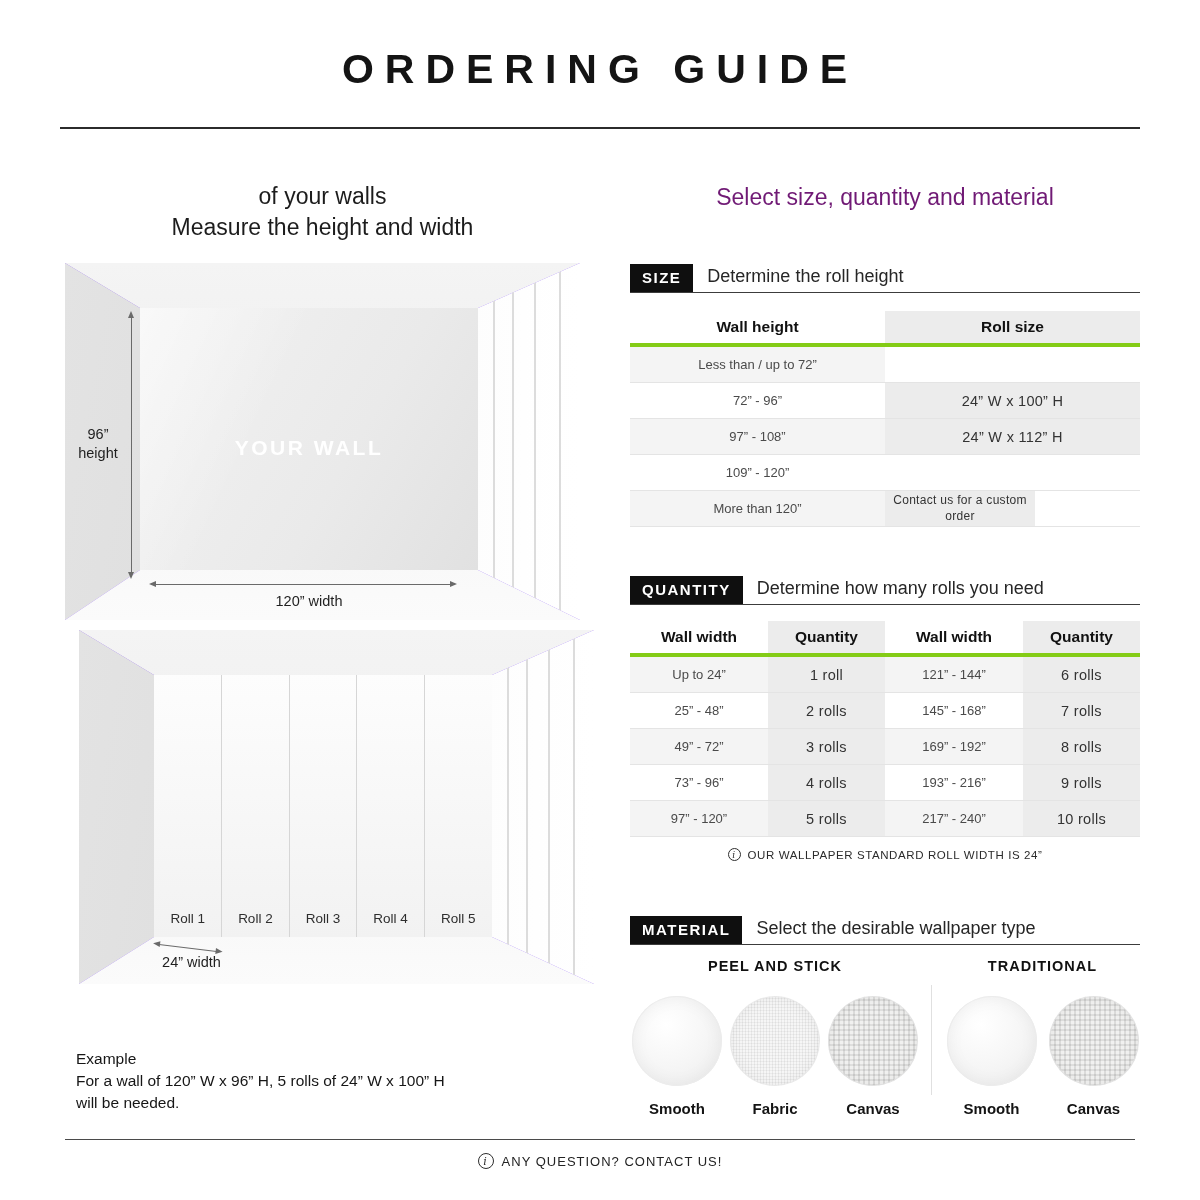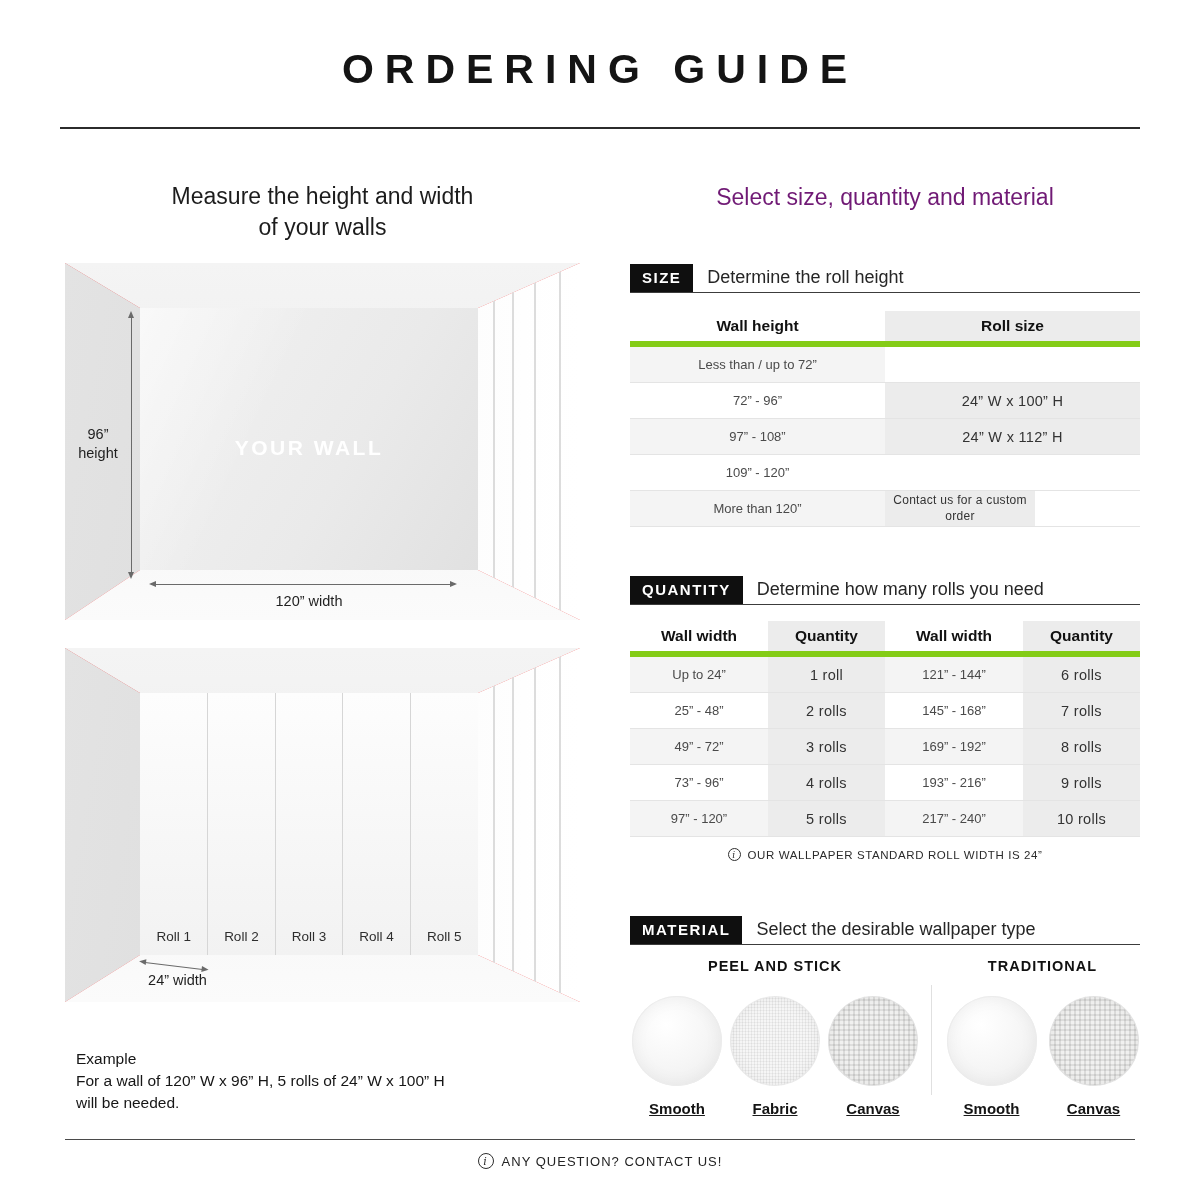--- a/index.html
+++ b/index.html
@@ -9,23 +9,23 @@
 
   
   .main-title { position:absolute; top:46px; left:0; width:100%; text-align:center;
     font-size:41px; font-weight:600; letter-spacing:11px; color:#141414; }
   .top-rule { position:absolute; top:127px; left:60px; width:1080px; border-top:2px solid #2b2b2b; }
 
   
   .left-heading { position:absolute; top:181px; left:65px; width:515px; text-align:center;
     font-size:23px; line-height:31px; font-weight:500; color:#1c1c1c; }
 
-  .room { position:absolute; left:65px; width:515px; overflow:hidden; background:#ef4444; }
+  .room { position:absolute; left:65px; width:515px; overflow:hidden; background:#8b5cf6; }
   #room1 { top:263px; height:357px; }
-  #room2 { top:648px; height:354px; }
+  #room2 { top:630px; height:354px;margin-left:14px; }
   .layer { position:absolute; inset:0; }
   .ceiling { clip-path:polygon(0 0, 100% 0, 413px 45px, 75px 45px);
     background:linear-gradient(180deg,#f4f4f4,#e9e9e9); }
   .wall-left { clip-path:polygon(0 0, 75px 45px, 75px 307px, 0 100%);
     background:linear-gradient(100deg,#e3e3e3,#d6d6d6); }
   .floor { clip-path:polygon(75px 307px, 413px 307px, 100% 100%, 0 100%);
     background:linear-gradient(180deg,#e7e7e7 0%,#f5f5f5 55%,#fbfbfb 100%); }
   .window-wall { clip-path:polygon(413px 45px, 100% 0, 100% 100%, 413px 307px);
     background:linear-gradient(90deg,#ececec,#fafafa 45%,#ffffff); }
   .mullion { position:absolute; top:0; bottom:0; width:2px; background:#dcdcdc; }
@@ -64,55 +64,55 @@
   .width-label-2 { position:absolute; left:55px; top:324px; width:115px; text-align:center;
     font-size:14.5px; color:#1f1f1f; }
 
   .example { position:absolute; left:76px; top:1048px; width:500px;
     font-size:15.5px; line-height:22px; color:#161616; }
 
   
   .right-heading { position:absolute; top:184px; left:630px; width:510px; text-align:center;
     font-size:23px; font-weight:500; color:#701a75; }
 
-  .section-header { position:absolute; left:630px; width:510px; display:flex; align-items:flex-end;
+  .section-header { position:absolute; left:630px; width:510px; display:flex; align-items:center;
     border-bottom:1px solid #3c3c3c; }
   .badge { background:#0f0f0f; color:#ffffff; font-weight:700; font-size:15px;
     letter-spacing:1.5px; padding:5px 12px 6px; }
   .section-title { margin-left:14px; font-size:18px; color:#262626; padding-bottom:4px; }
   #size-header { top:264px; }
   #quantity-header { top:576px; }
   #material-header { top:916px; }
 
   .tbl { position:absolute; left:630px; width:510px; }
   #size-table { top:311px; }
   #quantity-table { top:621px; }
   .t-row { display:flex; height:36px; border-bottom:1px solid #e4e4e4; }
-  .t-head { border-bottom:6px solid #84cc16; }
+  .t-head { border-bottom:4px solid #84cc16; }
   .cell { display:flex; align-items:center; justify-content:center; text-align:center; }
   .w255 { width:255px; }
   .qc1,.qc3 { width:138px; }
   .qc2,.qc4 { width:117px; }
   .th { font-weight:700; font-size:15.5px; color:#111111; }
   .gray { background:#ececec; }
   .alt { background:#f4f4f4; }
   .val-l { font-size:13px; color:#4a4a4a; }
   .val-r { font-size:14.5px; color:#333333; letter-spacing:0.3px; }
   .small-note { font-size:12px; line-height:1.3; max-width:150px; }
 
   .roll-note { position:absolute; left:630px; top:848px; width:510px; display:flex;
     align-items:center; justify-content:center; gap:7px; font-size:11.5px;
     letter-spacing:0.6px; font-weight:500; color:#2b2b2b; }
 
   .material-group { position:absolute; }
   #mg1 { left:630px; top:958px; width:290px; }
   #mg2 { left:945px; top:958px; width:195px; }
   .mg-title { text-align:center; font-weight:700; font-size:14.5px; letter-spacing:1px;
     color:#111111; margin-bottom:22px; }
-  .mg-options { display:flex; gap:8px; justify-content:center;text-decoration:underline; }
+  .mg-options { display:flex; gap:8px; justify-content:center; }
   #mg2 .mg-options { gap:12px; }
   .option { width:90px; display:flex; flex-direction:column; align-items:center; }
   .swatch { width:90px; height:90px; border-radius:50%; }
   .opt-label { margin-top:14px; font-weight:700; font-size:15px; color:#141414; }
   .smooth { background:radial-gradient(circle at 38% 32%, #ffffff 0%, #f6f6f6 50%, #ebebeb 100%);
     box-shadow:inset 0 0 0 1px #ececec, inset 0 0 18px rgba(0,0,0,0.05); }
   .fabric { background-color:#f6f6f6;
     background-image:repeating-linear-gradient(90deg, rgba(0,0,0,0.055) 0 1px, rgba(255,255,255,0) 1px 3px),
       repeating-linear-gradient(0deg, rgba(0,0,0,0.045) 0 1px, rgba(255,255,255,0) 1px 3px);
     box-shadow:inset 0 0 0 1px #e8e8e8, inset 0 0 16px rgba(0,0,0,0.05); }
@@ -133,22 +133,22 @@
 </style>
 </head>
 <body>
 
 <div class="page">
 
   <div class="main-title">ORDERING GUIDE</div>
   <div class="top-rule"></div>
 
   <div class="left-heading">
+    <div>of your walls</div>
     <div>Measure the height and width</div>
-    <div>of your walls</div>
   </div>
 
   <div class="room" id="room1">
     <div class="layer ceiling"></div>
     <div class="layer wall-left"></div>
     <div class="layer floor"></div>
     <div class="layer window-wall">
       <div class="mullion" style="left:428px;"></div>
       <div class="mullion" style="left:447px;"></div>
       <div class="mullion" style="left:469px;"></div>

